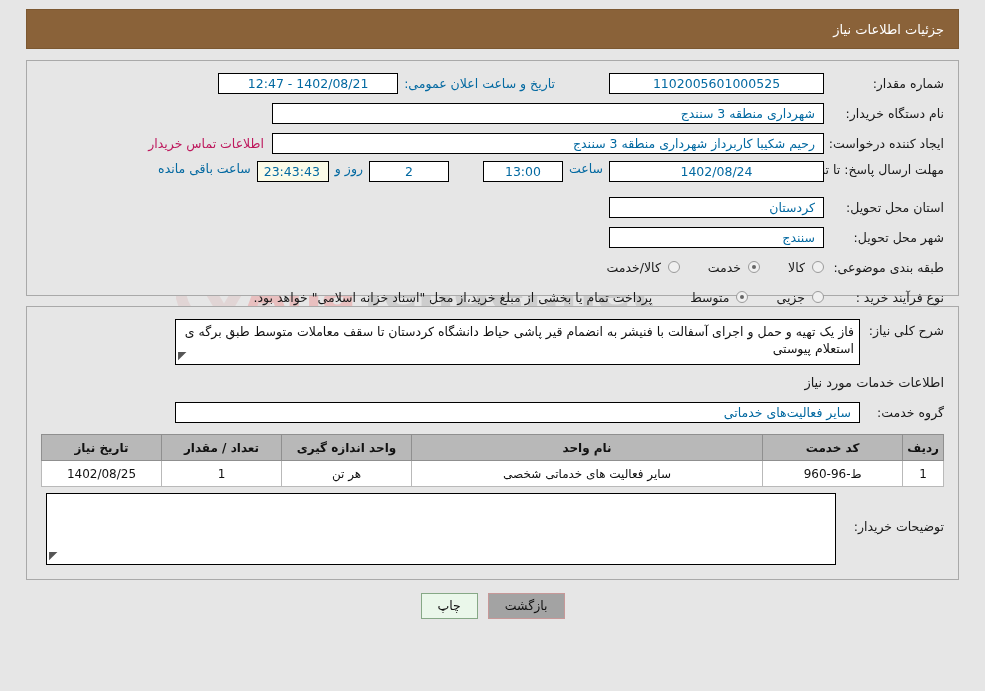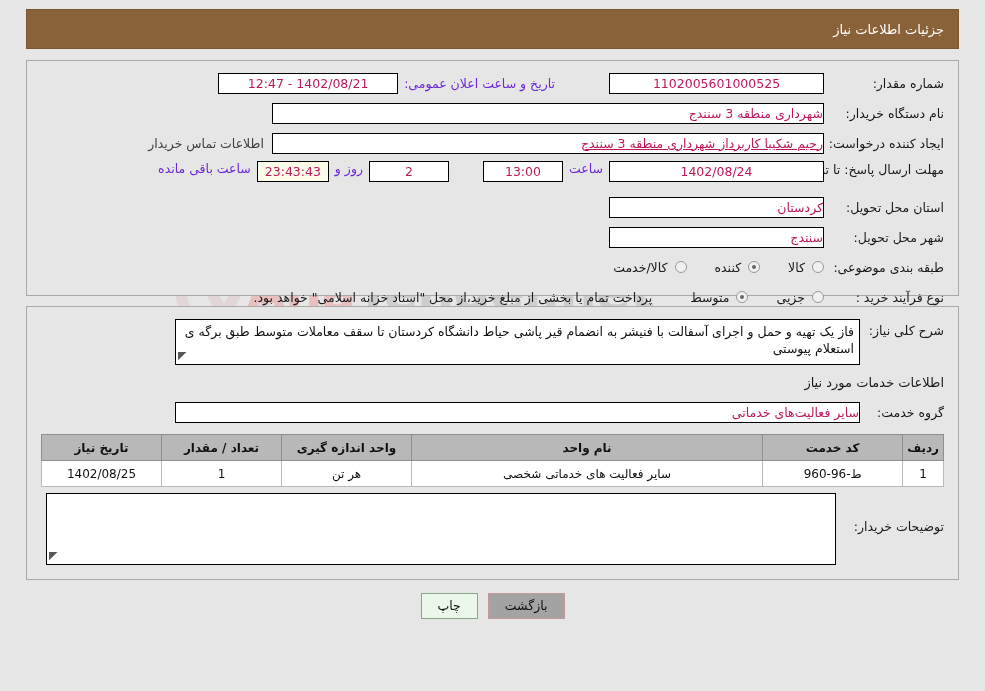--- a/index.html
+++ b/index.html
@@ -80,37 +80,37 @@
   }
   .lbl.w150 { width: 120px; flex: none; }
   .lbl.w150.two-line { line-height: 14px; }
 
   .fld {
     border: 1px solid #000;
     background: #ffffff;
     height: 21px;
     line-height: 19px;
     font-size: 12.5px;
-    padding: 0 0;
-    color: #be185d;
+    padding: 0 8px;
+    color: #0369a1;
     text-align: center;
     overflow: hidden;
     white-space: nowrap;
   }
   .fld.rtl-text { text-align: right; }
   .fld.cream { background: #fbfbe8; }
 
   .inline-lbl {
     font-size: 12.5px;
-    color: #6d28d9;
+    color: #0369a1;
     padding: 0 6px;
     white-space: nowrap;
   }
   .link {
-    color: #404040;
+    color: #be185d;
     font-size: 12.5px;
     padding: 0 8px;
     white-space: nowrap;
     cursor: pointer;
   }
 
   
   .radio-group { display: flex; align-items: center; }
   .radio-item { display: flex; align-items: center; margin-left: 28px; white-space: nowrap; }
   .radio {
@@ -232,21 +232,21 @@
       <span class="fld" style="width:180px;">1402/08/21 - 12:47</span>
     </div>
 
     <div class="row" style="margin-bottom:6px;">
       <span class="lbl w150">نام دستگاه خریدار:</span>
       <span class="fld rtl-text" style="width:552px;">شهرداری منطقه 3 سنندج</span>
     </div>
 
     <div class="row" style="margin-bottom:6px;">
       <span class="lbl w150">ایجاد کننده درخواست:</span>
-      <span class="fld rtl-text" style="width:552px;text-decoration:underline;">رحیم شکیبا کاربرداز شهرداری منطقه 3 سنندج</span>
+      <span class="fld rtl-text" style="width:552px;">رحیم شکیبا کاربرداز شهرداری منطقه 3 سنندج</span>
       <a class="link">اطلاعات تماس خریدار</a>
     </div>
 
     <div class="row" style="margin-bottom:6px; align-items:flex-start;">
       <span class="lbl w150 two-line" style="padding-top:2px;">مهلت ارسال پاسخ: تا تاریخ:</span>
       <span class="fld" style="width:215px;">1402/08/24</span>
       <span class="inline-lbl">ساعت</span>
       <span class="fld" style="width:80px;">13:00</span>
       <span class="fld" style="width:80px; margin-right:34px;">2</span>
       <span class="inline-lbl">روز و</span>
@@ -266,21 +266,21 @@
 
     <div class="row" style="margin-bottom:6px;">
       <span class="lbl w150">طبقه بندی موضوعی:</span>
       <span class="radio-group">
         <span class="radio-item">
           <span class="radio"></span>
           <span class="radio-label">کالا</span>
         </span>
         <span class="radio-item">
           <span class="radio checked"></span>
-          <span class="radio-label">کننده</span>
+          <span class="radio-label">خدمت</span>
         </span>
         <span class="radio-item">
           <span class="radio"></span>
           <span class="radio-label">کالا/خدمت</span>
         </span>
       </span>
     </div>
 
     <div class="row" style="margin-bottom:0;">
       <span class="lbl w150">نوع فرآیند خرید :</span>

